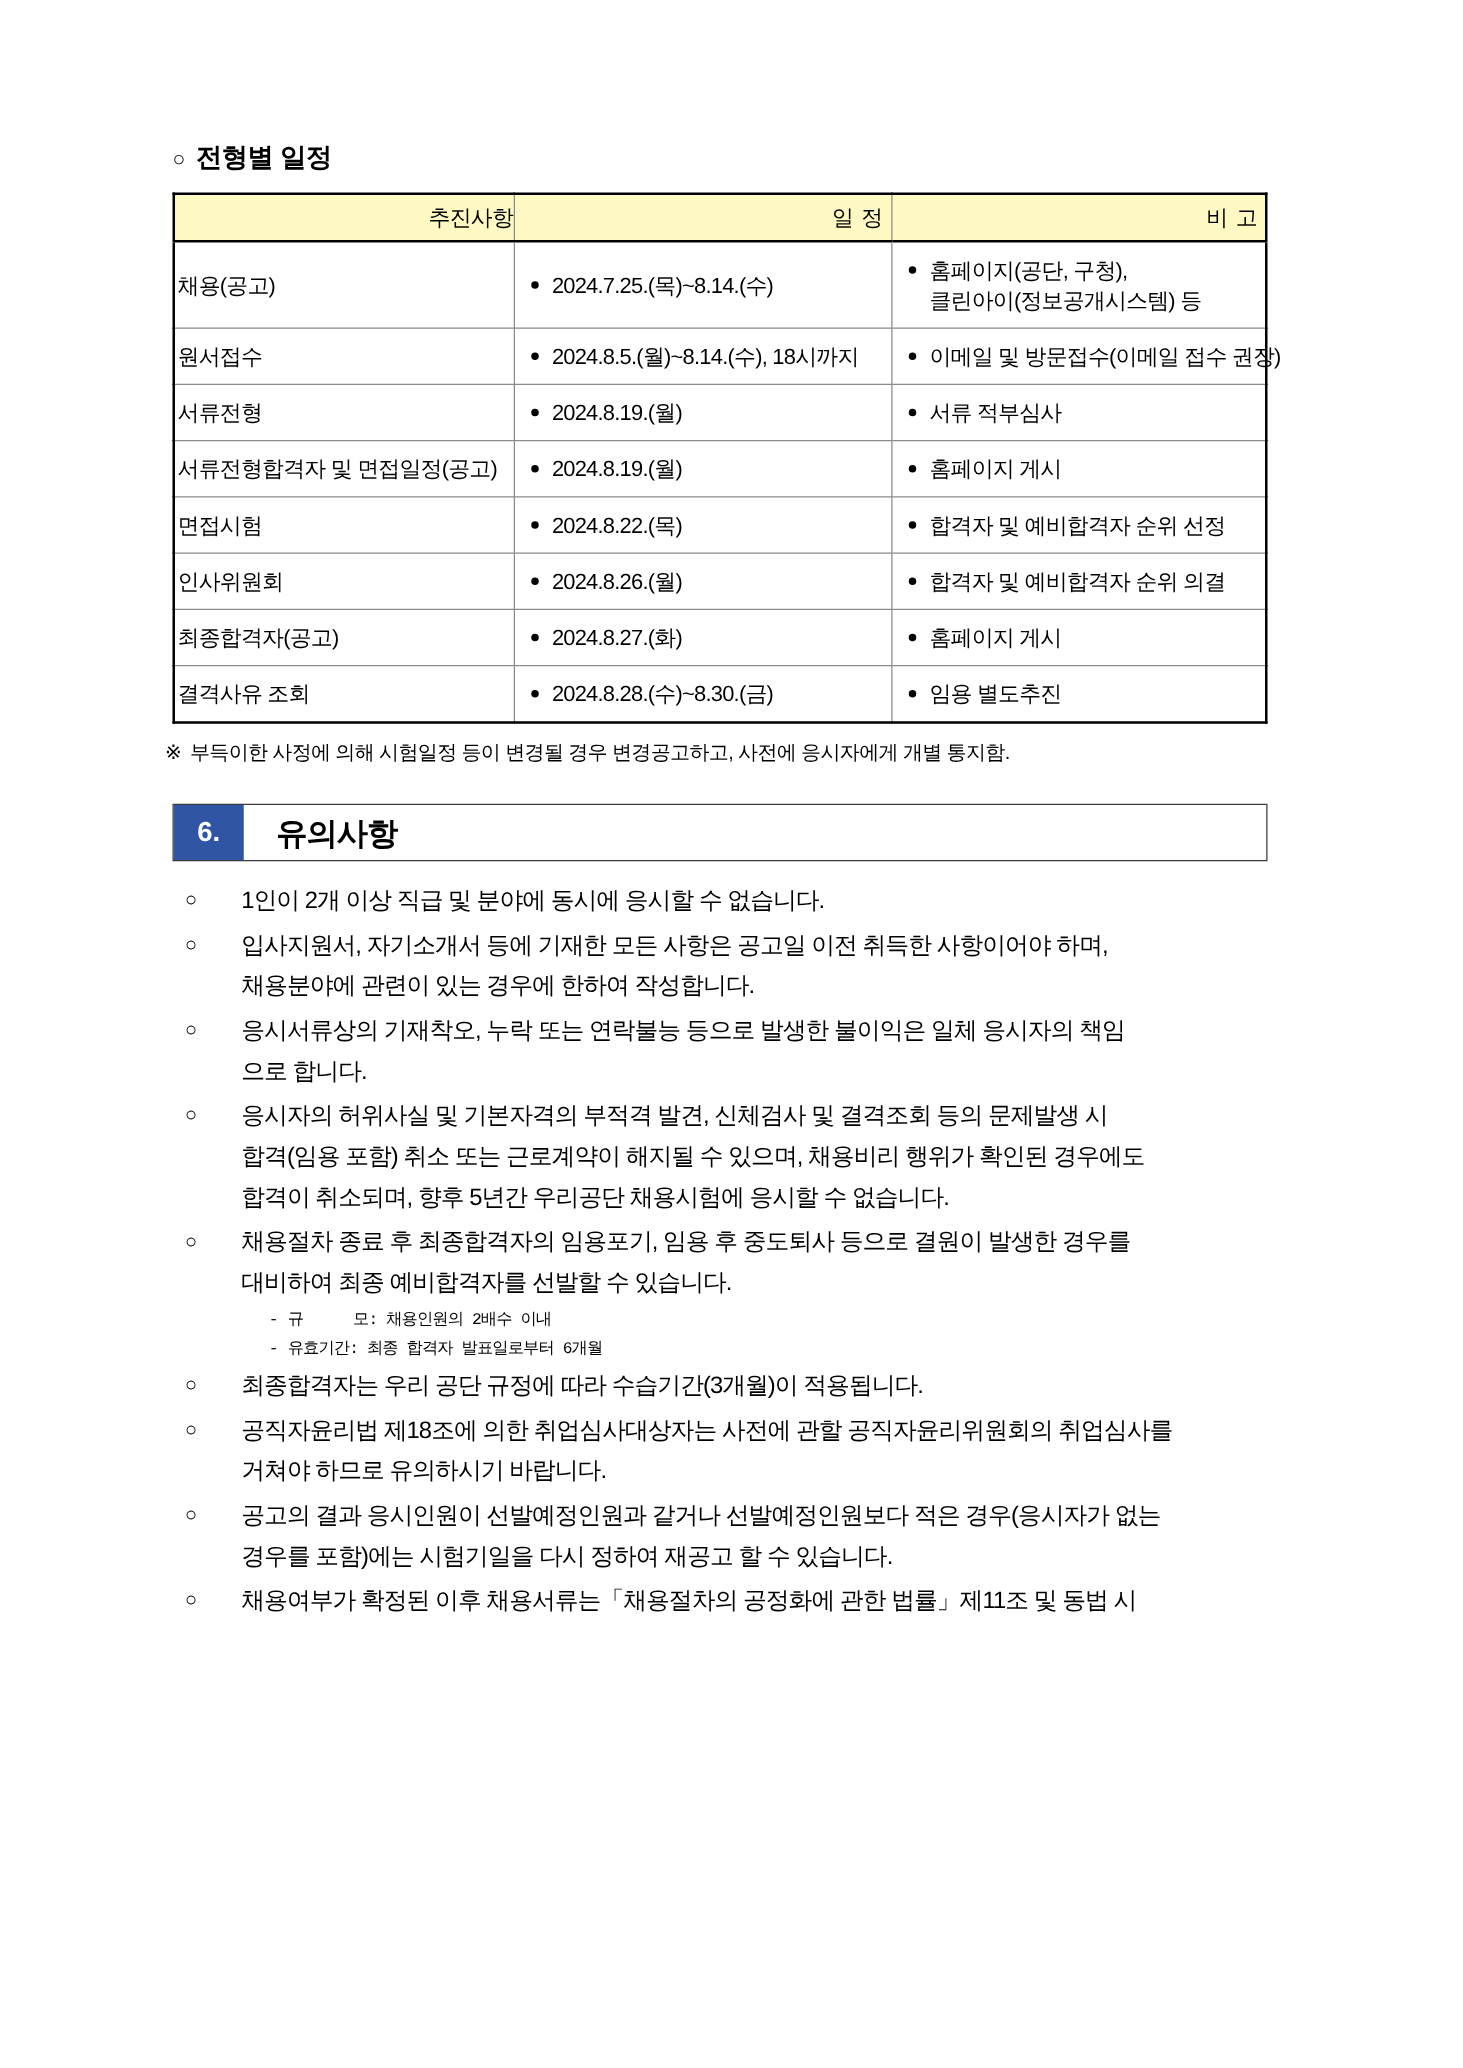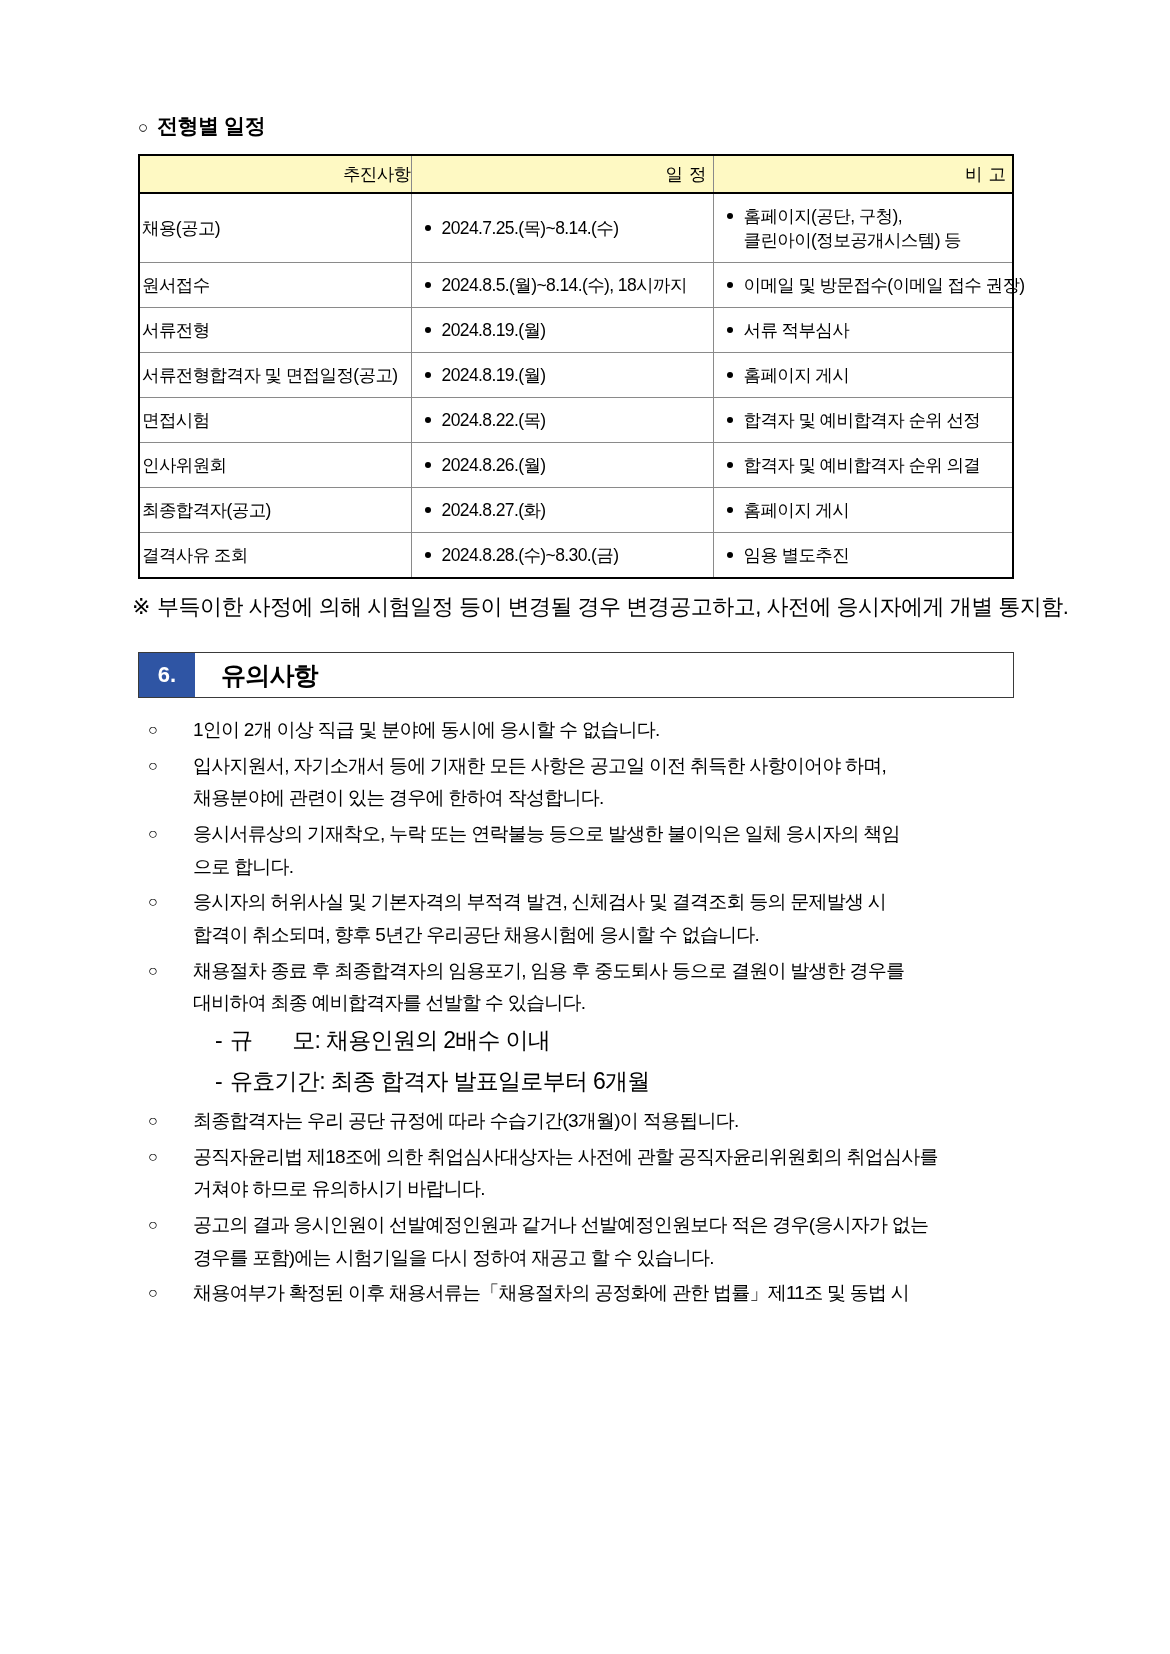--- a/index.html
+++ b/index.html
@@ -97,21 +97,21 @@
     background: #000;
   }
   .cont-line {
     display: block;
     padding-left: 20px;
     line-height: 1.38;
     white-space: nowrap;
   }
 
   .note-star {
-    font-size: 22px;
+    font-size: 16px;
     letter-spacing: -0.5px;
     margin: 13px 0 16px 0;
     padding-left: 2px;
     white-space: nowrap;
   }
   .note-star .mark { margin-right: 7px; }
 
   
   .sec-bar {
     position: relative;
@@ -166,24 +166,25 @@
     letter-spacing: -0.75px;
     line-height: 1.72;
     margin-left: 19px;
   }
   .notice .body p {
     margin: 0;
     white-space: nowrap;
   }
   .sub {
     padding-left: 22px;
-    font-size: 23px;
+    font-size: 13px;
     letter-spacing: -0.7px;
     line-height: 1.78;
     white-space: nowrap;
+    font-family: Liberation Mono, monospace;
   }
   .sub .dash { margin-right: 8px; }
   .sub .gap { display: inline-block; width: 40px; }
   .substar {
     padding-left: 20px;
     font-size: 18.5px;
     letter-spacing: -0.7px;
     line-height: 1.78;
     white-space: nowrap;
   }
@@ -320,20 +321,21 @@
       <div class="body">
         <p>응시서류상의 기재착오, 누락 또는 연락불능 등으로 발생한 불이익은 일체 응시자의 책임</p>
         <p>으로 합니다.</p>
       </div>
     </div>
 
     <div class="notice">
       <span class="ring">○</span>
       <div class="body">
         <p>응시자의 허위사실 및 기본자격의 부적격 발견, 신체검사 및 결격조회 등의 문제발생 시</p>
+        <p>합격(임용 포함) 취소 또는 근로계약이 해지될 수 있으며, 채용비리 행위가 확인된 경우에도</p>
         <p>합격이 취소되며, 향후 5년간 우리공단 채용시험에 응시할 수 없습니다.</p>
       </div>
     </div>
 
     <div class="notice">
       <span class="ring">○</span>
       <div class="body">
         <p>채용절차 종료 후 최종합격자의 임용포기, 임용 후 중도퇴사 등으로 결원이 발생한 경우를</p>
         <p>대비하여 최종 예비합격자를 선발할 수 있습니다.</p>
         <div class="sub">

